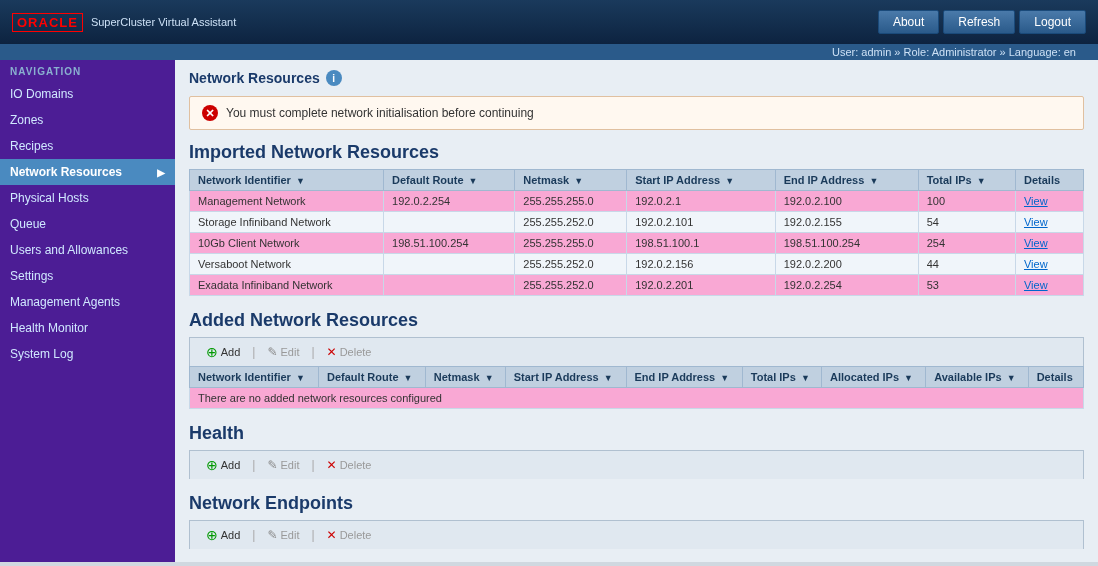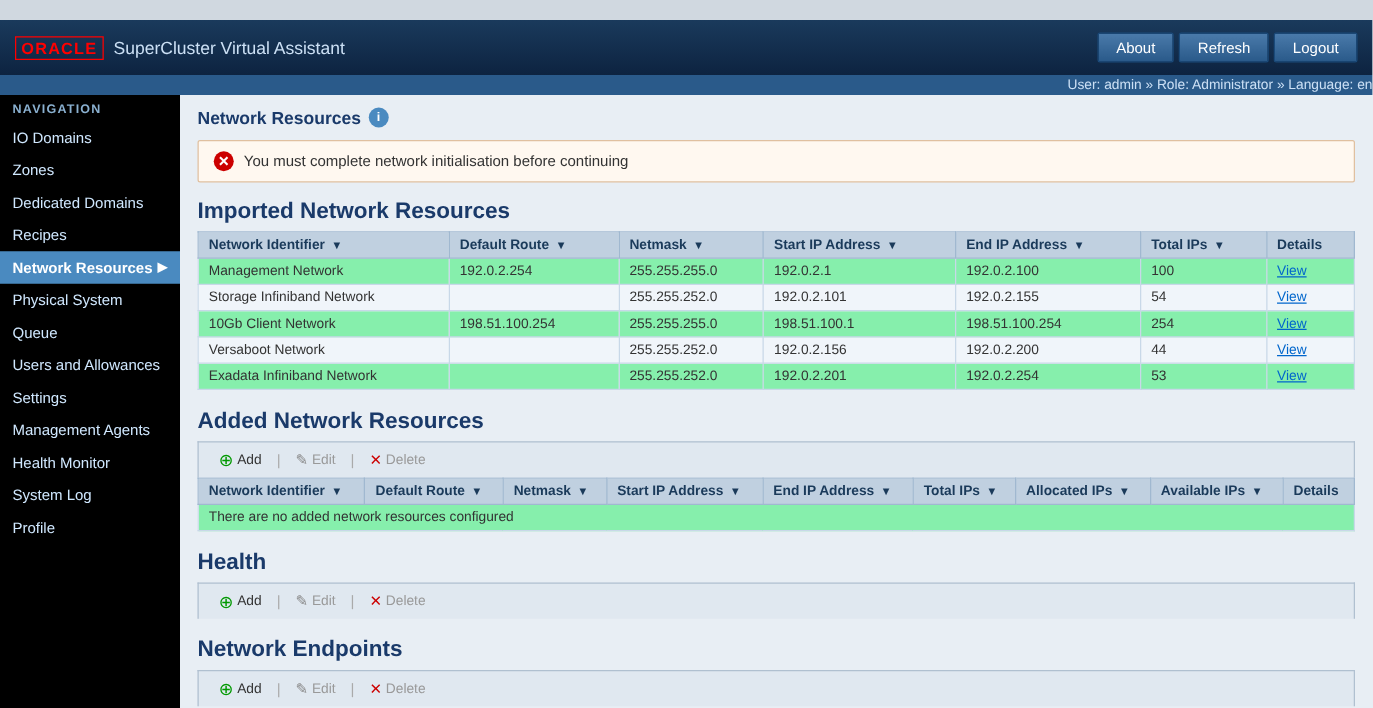--- a/index.html
+++ b/index.html
@@ -6,42 +6,41 @@
     body { font-family: Arial, sans-serif; font-size: 12px; background: #d0d8e0; min-width: 1098px; }
 
     
     #header {
       background: linear-gradient(180deg, #1a3a5c 0%, #0d2340 100%);
       height: 44px;
       display: flex;
       align-items: center;
       padding: 0 12px;
       position: relative;
-      margin-top: 16px;
     }
     #header .brand {
       color: #fff;
       font-size: 15px;
       font-weight: normal;
       display: flex;
       align-items: center;
       gap: 8px;
       flex: 1;
     }
     #header .brand .oracle {
       color: #f00;
       font-weight: bold;
       font-size: 13px;
       letter-spacing: 1px;
       border: 1px solid #f00;
       padding: 1px 4px;
     }
     #header .brand .app-title {
       color: #cce0f5;
-      font-size: 14px;
+      font-size: 11px;
     }
     #header .header-buttons {
       display: flex;
       gap: 4px;
     }
     .header-btn {
       background: linear-gradient(180deg, #4a7aaa 0%, #2a5a8a 100%);
       color: #fff;
       border: 1px solid #1a4a7a;
       padding: 4px 14px;
@@ -49,34 +48,34 @@
       cursor: pointer;
       border-radius: 2px;
     }
 
     
     #status-bar {
       background: #2a5a8a;
       color: #cce0f5;
       font-size: 11px;
       text-align: right;
-      padding: 2px 0;
+      padding: 2px 22px;
     }
 
     
     #layout {
       display: flex;
       height: calc(566px - 44px - 20px);
       min-height: 500px;
     }
 
     
     #sidebar {
-      width: 144px;
-      background: #000000;
+      width: 175px;
+      background: #4c1d95;
       flex-shrink: 0;
     }
     #sidebar .nav-header {
       color: #8ab0d0;
       font-size: 10px;
       font-weight: bold;
       padding: 6px 10px 4px;
       letter-spacing: 1px;
     }
     .nav-item {
@@ -183,21 +182,21 @@
       font-size: 11px;
       color: #1a3a5a;
       white-space: nowrap;
       margin-left: 16px;
     }
     .data-table td {
       border: 1px solid #c8d8e8;
       padding: 4px 8px;
       font-size: 11px;
       color: #333;
-      background: #86efac;
+      background: #f9a8d4;
     }
     .data-table tr:nth-child(even) td { background: #f0f5fa; }
     .data-table .link { color: #0066cc; text-decoration: underline; cursor: pointer; }
     .sort-arrow { font-size: 9px; margin-left: 2px; }
 
     
     .toolbar {
       background: #e0e8f0;
       border: 1px solid #b0c0d0;
       border-bottom: none;
@@ -250,52 +249,46 @@
 
   <div id="sidebar">
     <div class="nav-header">NAVIGATION</div>
     <div class="nav-item">
       <span>IO Domains</span>
     </div>
     <div class="nav-item">
       <span>Zones</span>
     </div>
     <div class="nav-item">
-      <span>Dedicated Domains</span>
-    </div>
-    <div class="nav-item">
       <span>Recipes</span>
     </div>
     <div class="nav-item active">
       <span>Network Resources</span>
       <span class="arrow">▶</span>
     </div>
     <div class="nav-item">
-      <span>Physical System</span>
+      <span>Physical Hosts</span>
     </div>
     <div class="nav-item">
       <span>Queue</span>
     </div>
     <div class="nav-item">
       <span>Users and Allowances</span>
     </div>
     <div class="nav-item">
       <span>Settings</span>
     </div>
     <div class="nav-item">
       <span>Management Agents</span>
     </div>
     <div class="nav-item">
       <span>Health Monitor</span>
     </div>
     <div class="nav-item">
       <span>System Log</span>
-    </div>
-    <div class="nav-item">
-      <span>Profile</span>
     </div>
   </div>
 
   <div id="main">
     <div id="main-inner">
 
       <div class="page-title">
         <span>Network Resources</span>
         <span class="info-icon">i</span>
       </div>

